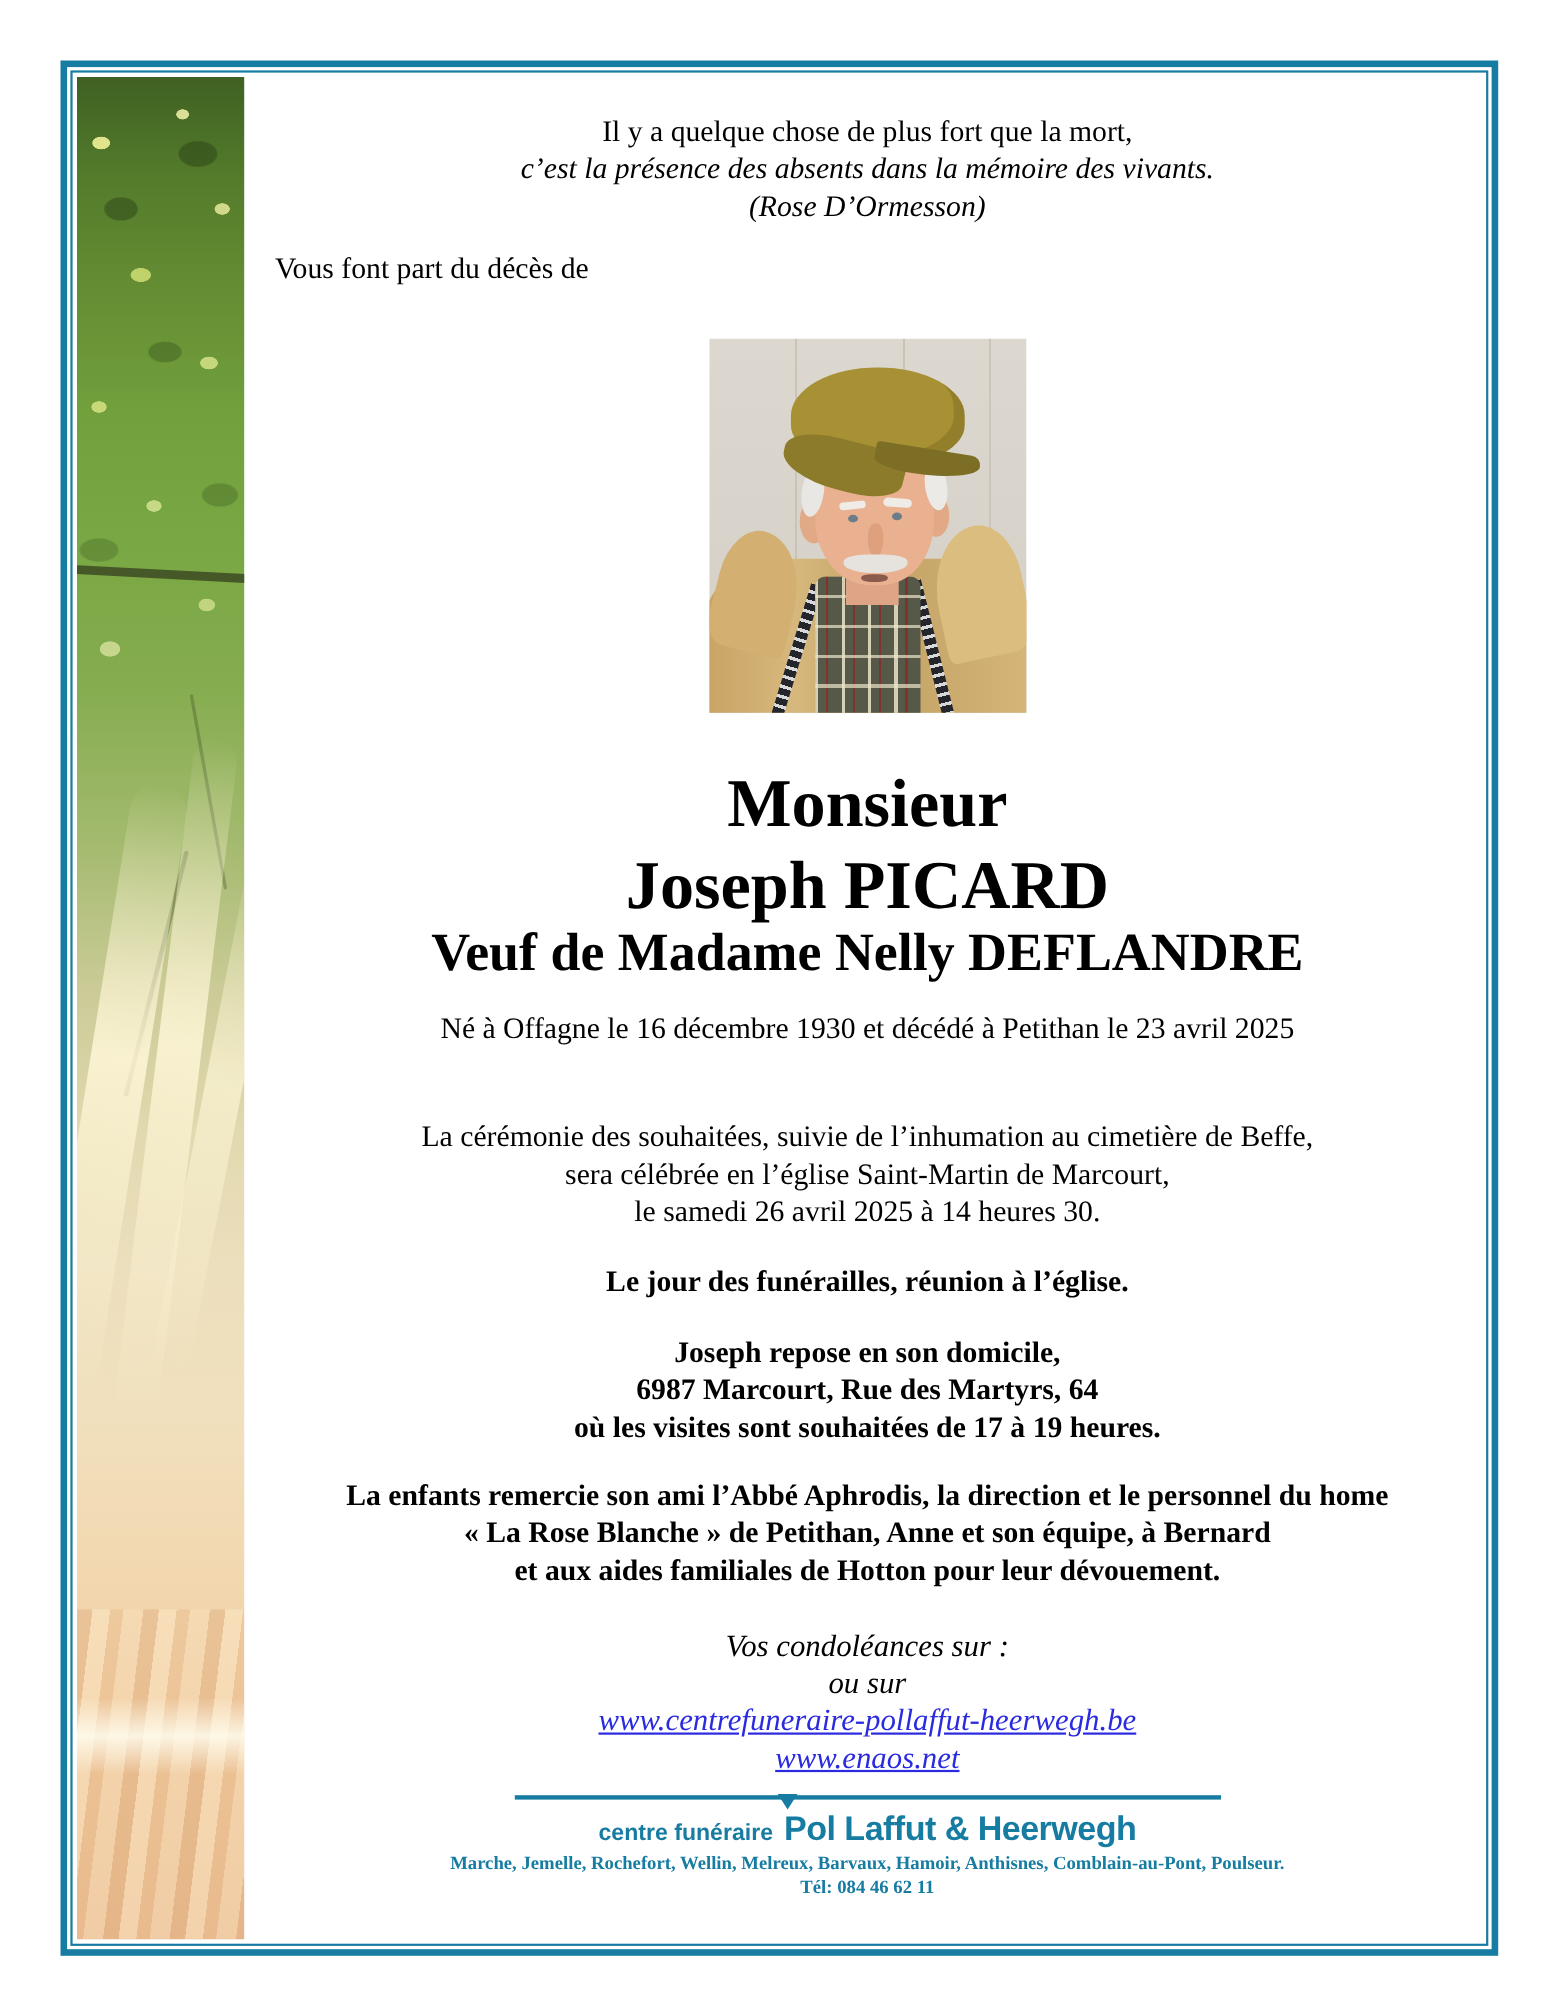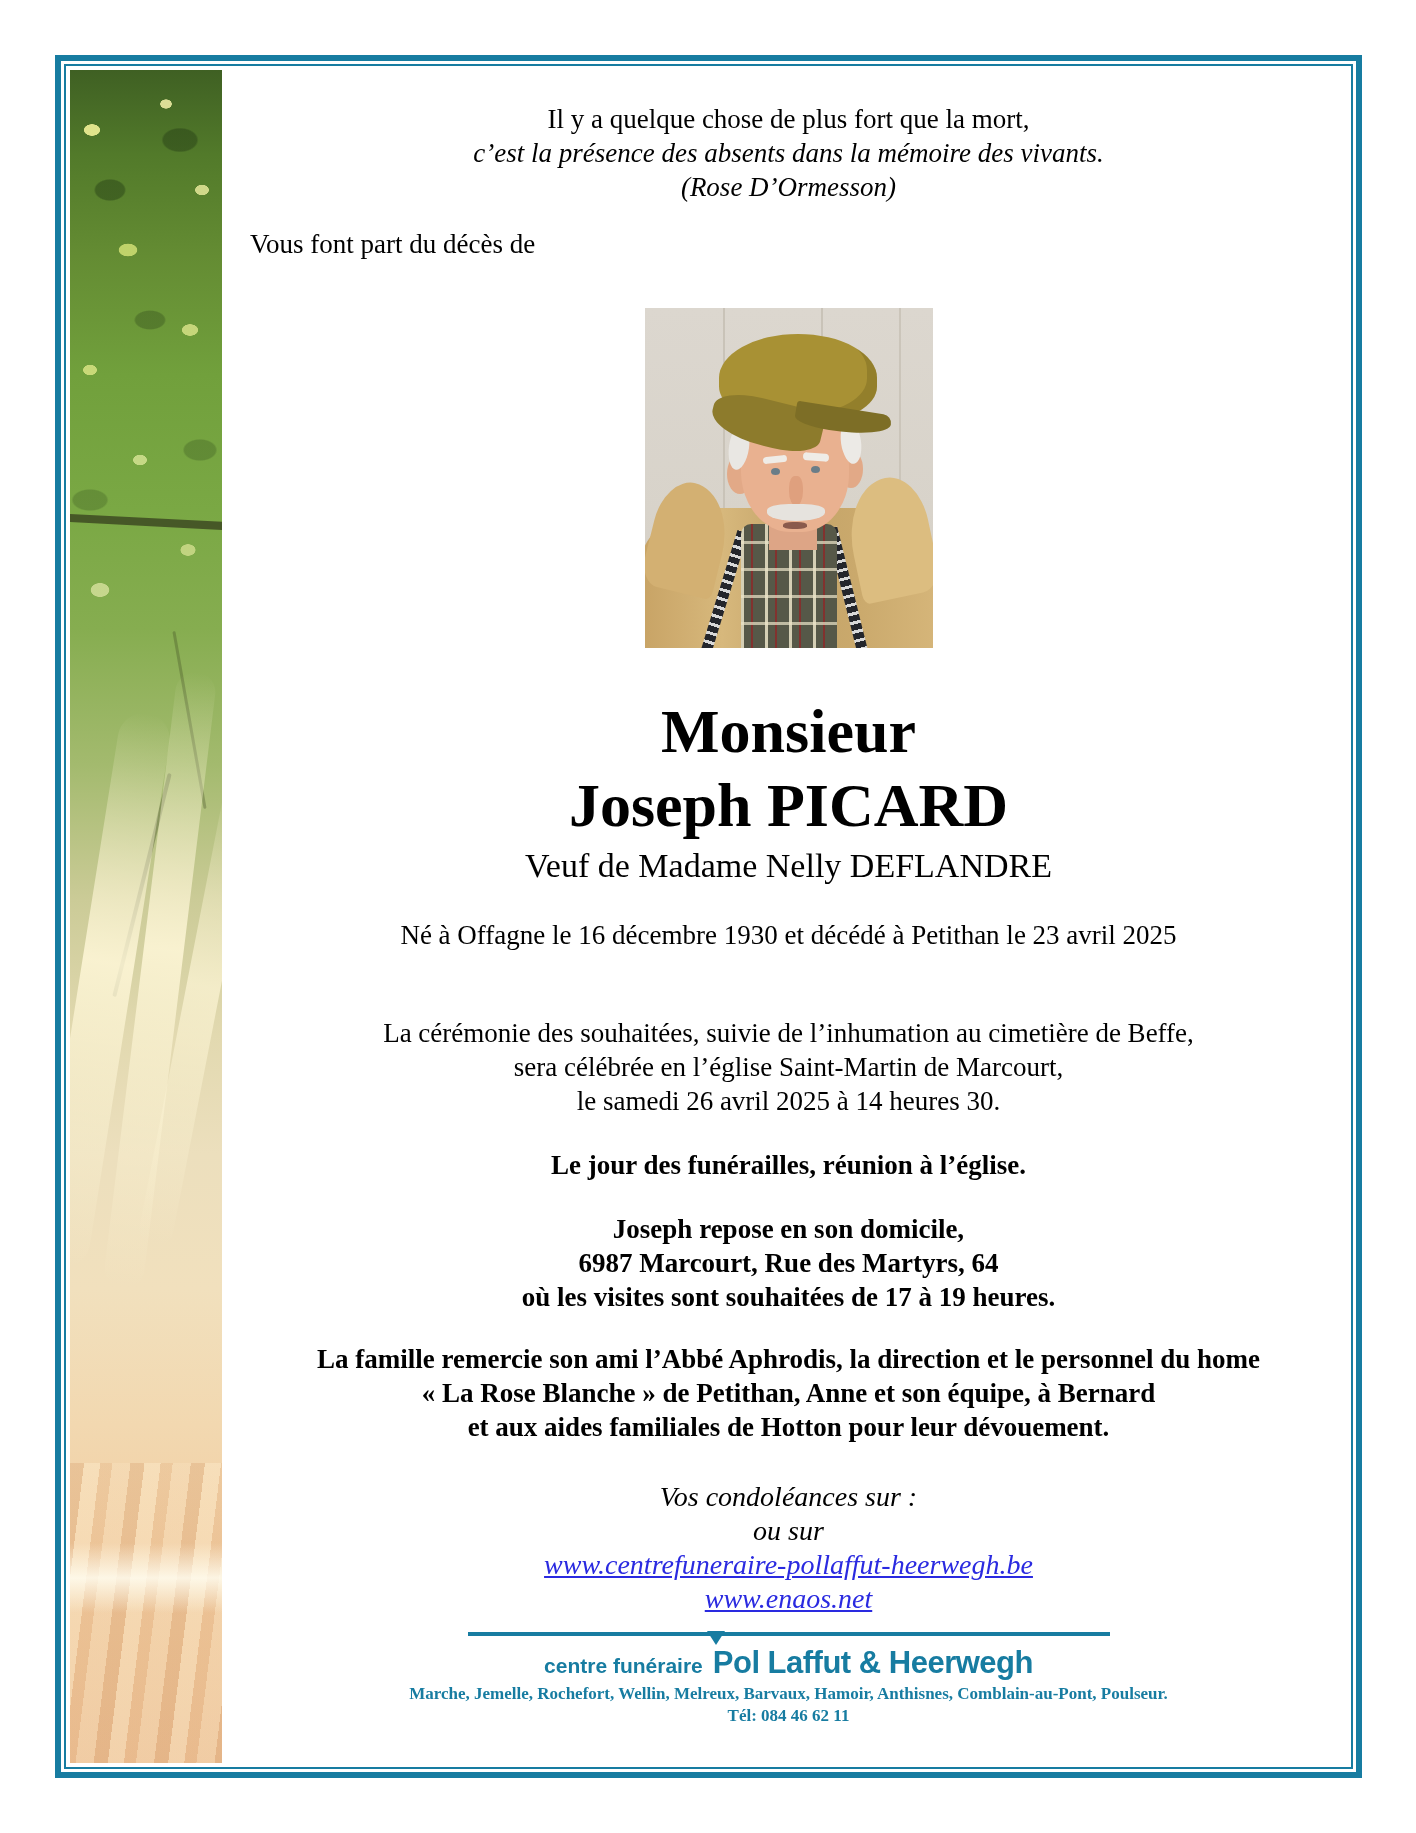--- a/index.html
+++ b/index.html
@@ -64,21 +64,21 @@
     text-align:center;font-size:27px;line-height:34px;
   }
   .align-left{text-align:left;padding-left:28px;}
   .quote{margin-top:32px;}
   .italic{font-style:italic;}
   .family-line{margin-top:12px;}
   .announce-line{margin-top:23px;}
   .bold{font-weight:normal;}
   .deceased-title{margin-top:46px;font-size:62px;line-height:74px;font-weight:bold;}
   .deceased-name{font-size:62px;line-height:74px;font-weight:bold;}
-  .deceased-relation{font-size:34px;line-height:48px;font-weight:normal;}
+  .deceased-relation{font-size:49px;line-height:48px;font-weight:bold;}
   .life-dates{margin-top:28px;}
   .ceremony{margin-top:64px;}
   .meeting{margin-top:30px;font-weight:bold;}
   .repose{margin-top:30px;font-weight:bold;}
   .thanks{margin-top:28px;font-weight:bold;}
   .condolences{margin-top:36px;font-style:italic;font-size:28px;}
   .weblink{color:var(--link,#2a2ae0);text-decoration:underline;font-style:italic;}
   .separator{margin:16px auto 0;width:642px;height:4px;background:var(--teal,#177ca1);}
   
   .brand-row{margin-top:10px;display:flex;justify-content:center;align-items:baseline;gap:10px;
@@ -205,21 +205,21 @@
 
   <div class="meeting">Le jour des funérailles, réunion à l’église.</div>
 
   <div class="repose">
     <div>Joseph repose en son domicile,</div>
     <div>6987 Marcourt, Rue des Martyrs, 64</div>
     <div>où les visites sont souhaitées de 17 à 19 heures.</div>
   </div>
 
   <div class="thanks">
-    <div>La famille remercie son ami l’Abbé Aphrodis, la direction et le personnel du home</div>
+    <div>La enfants remercie son ami l’Abbé Aphrodis, la direction et le personnel du home</div>
     <div>« La Rose Blanche » de Petithan, Anne et son équipe, à Bernard</div>
     <div>et aux aides familiales de Hotton pour leur dévouement.</div>
   </div>
 
   <div class="condolences">
     <div>Vos condoléances sur :</div>
     <div>ou sur</div>
     <div><a href="#" class="weblink">www.centrefuneraire-pollaffut-heerwegh.be</a></div>
     <div><a href="#" class="weblink">www.enaos.net</a></div>
   </div>

